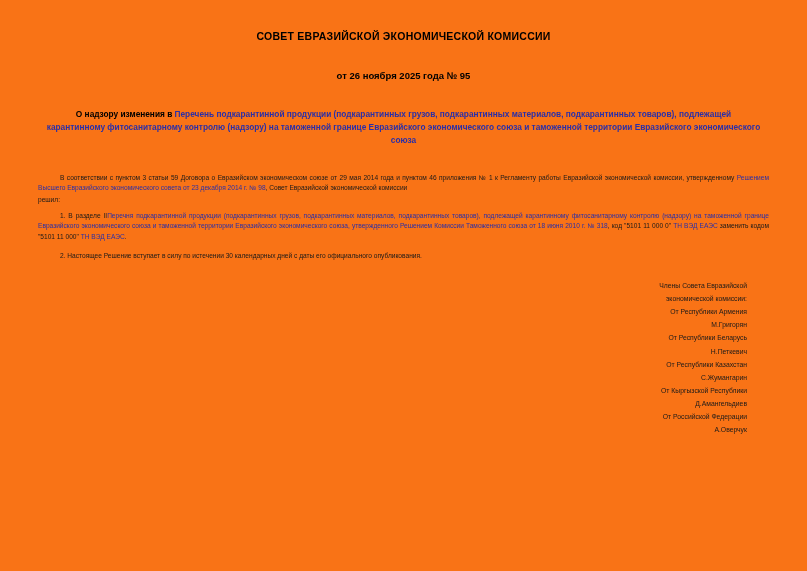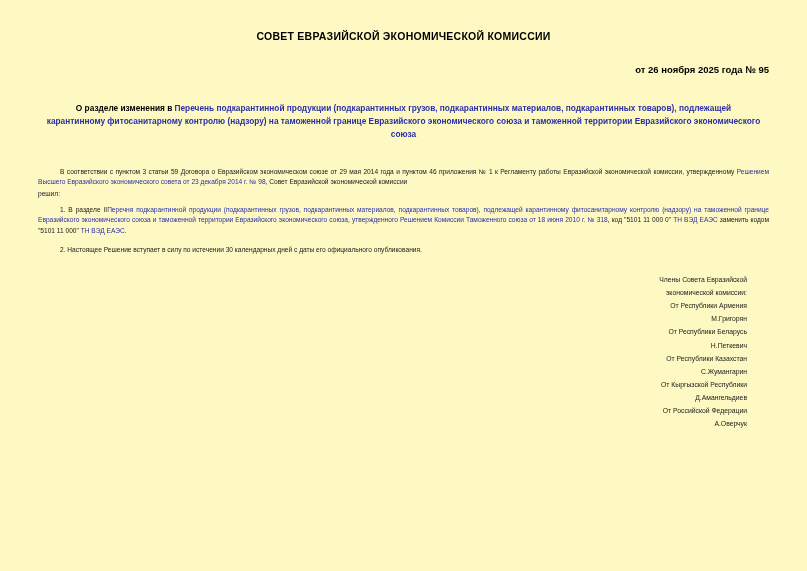--- a/index.html
+++ b/index.html
@@ -12,21 +12,21 @@
     height: 571px;
     overflow: hidden;
     font-family: "Liberation Sans", sans-serif;
     color: #000000;
     -webkit-font-smoothing: antialiased;
   }
   .page {
     position: relative;
     width: 807px;
     height: 571px;
-    background: #fef9c3;
+    background: #f97316;
     box-sizing: border-box;
     padding: 0 38px;
   }
   .header-block {
     text-align: center;
     padding-top: 30px;
   }
   .org-title {
     font-size: 10.5px;
     font-weight: bold;
@@ -36,23 +36,22 @@
   .doc-type {
     font-size: 10.5px;
     font-weight: bold;
     letter-spacing: 0.25px;
     margin-top: 20px;
     color: #000000;
   }
   .doc-date {
     font-size: 9.5px;
     font-weight: bold;
-    margin-top: 22px;
+    margin-top: 28px;
     color: #000000;
-    text-align: right;
   }
   .doc-subject {
     margin-top: 27px;
     text-align: center;
     font-size: 8.3px;
     font-weight: bold;
     line-height: 1.55;
     padding: 0 8px;
   }
   .doc-subject .lead {
@@ -100,21 +99,21 @@
 <body>
 
 <div class="page">
 
   <div class="header-block">
     <div class="org-title">СОВЕТ ЕВРАЗИЙСКОЙ ЭКОНОМИЧЕСКОЙ КОМИССИИ</div>
     <div class="doc-date">от 26 ноября 2025 года № 95</div>
   </div>
 
   <div class="doc-subject">
-    <span class="lead">О разделе изменения в </span><span class="blue">Перечень подкарантинной продукции (подкарантинных грузов, подкарантинных материалов, подкарантинных товаров), подлежащей карантинному фитосанитарному контролю (надзору) на таможенной границе Евразийского экономического союза и таможенной территории Евразийского экономического союза</span>
+    <span class="lead">О надзору изменения в </span><span class="blue">Перечень подкарантинной продукции (подкарантинных грузов, подкарантинных материалов, подкарантинных товаров), подлежащей карантинному фитосанитарному контролю (надзору) на таможенной границе Евразийского экономического союза и таможенной территории Евразийского экономического союза</span>
   </div>
 
   <div class="body-block">
 
     <p class="para indent">
       <span>В соответствии с пунктом 3 статьи 59 Договора о Евразийском экономическом союзе от 29 мая 2014 года  и пунктом 46 приложения № 1 к Регламенту работы Евразийской экономической комиссии, утвержденному </span><span class="blue-ref">Решением Высшего Евразийского экономического совета от 23 декабря 2014 г. № 98</span><span>, Совет Евразийской экономической комиссии</span>
     </p>
 
     <p class="para p-plain">решил:</p>
 

